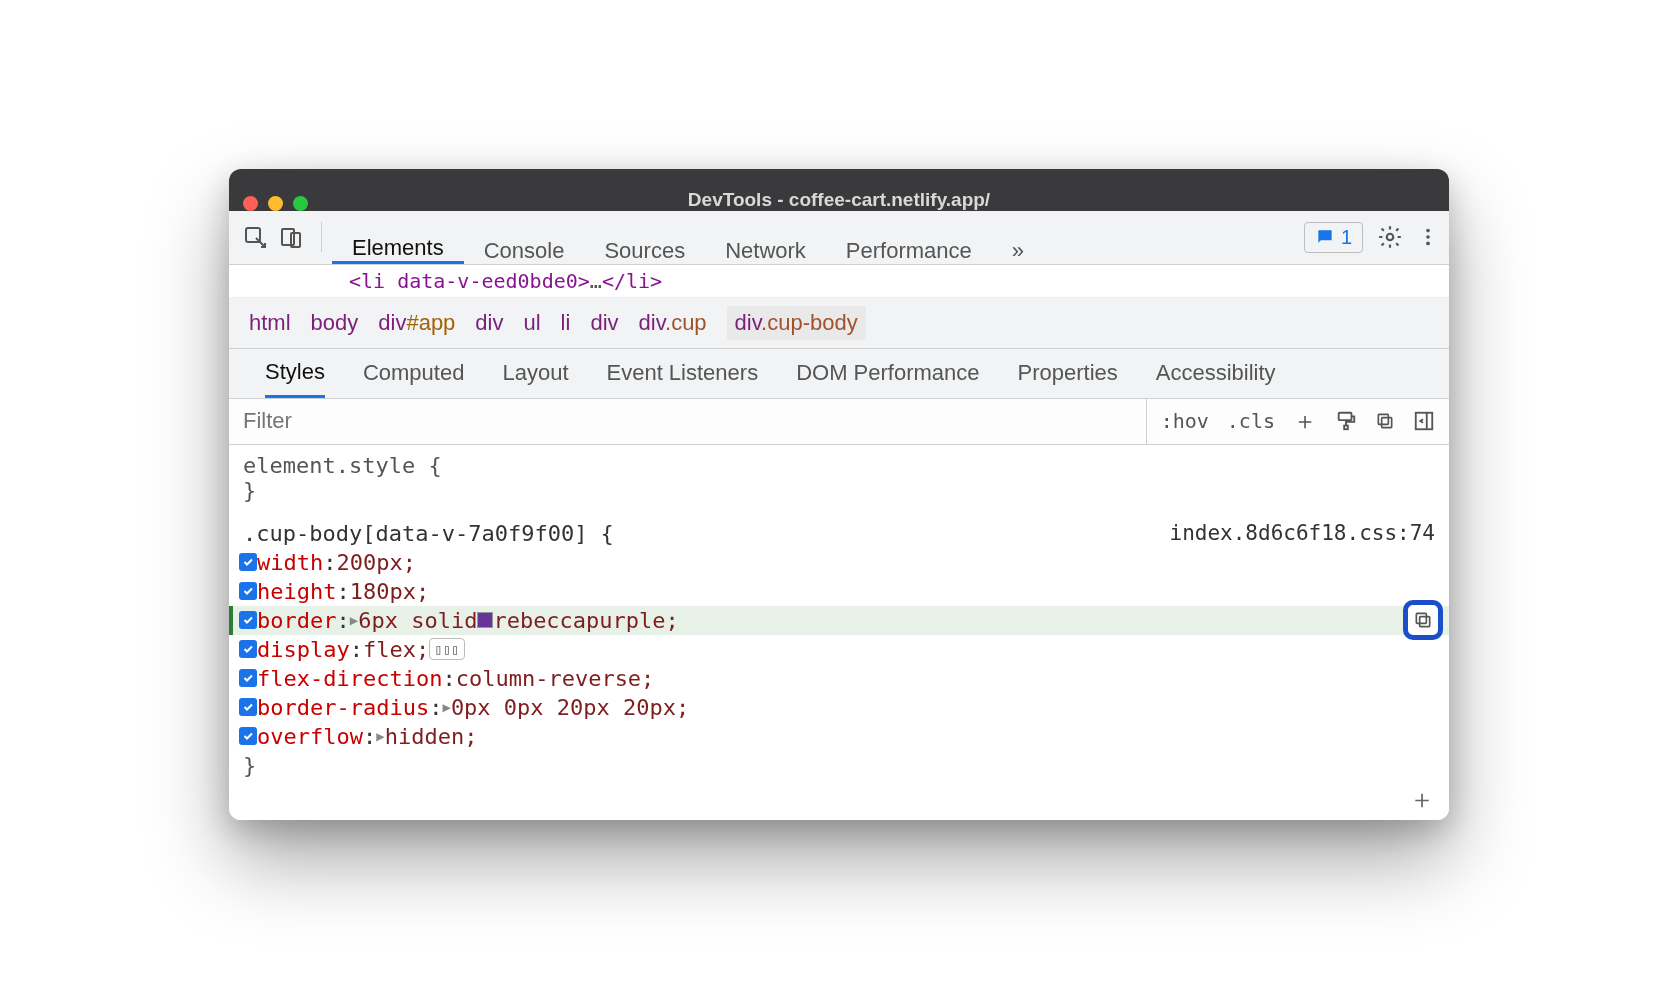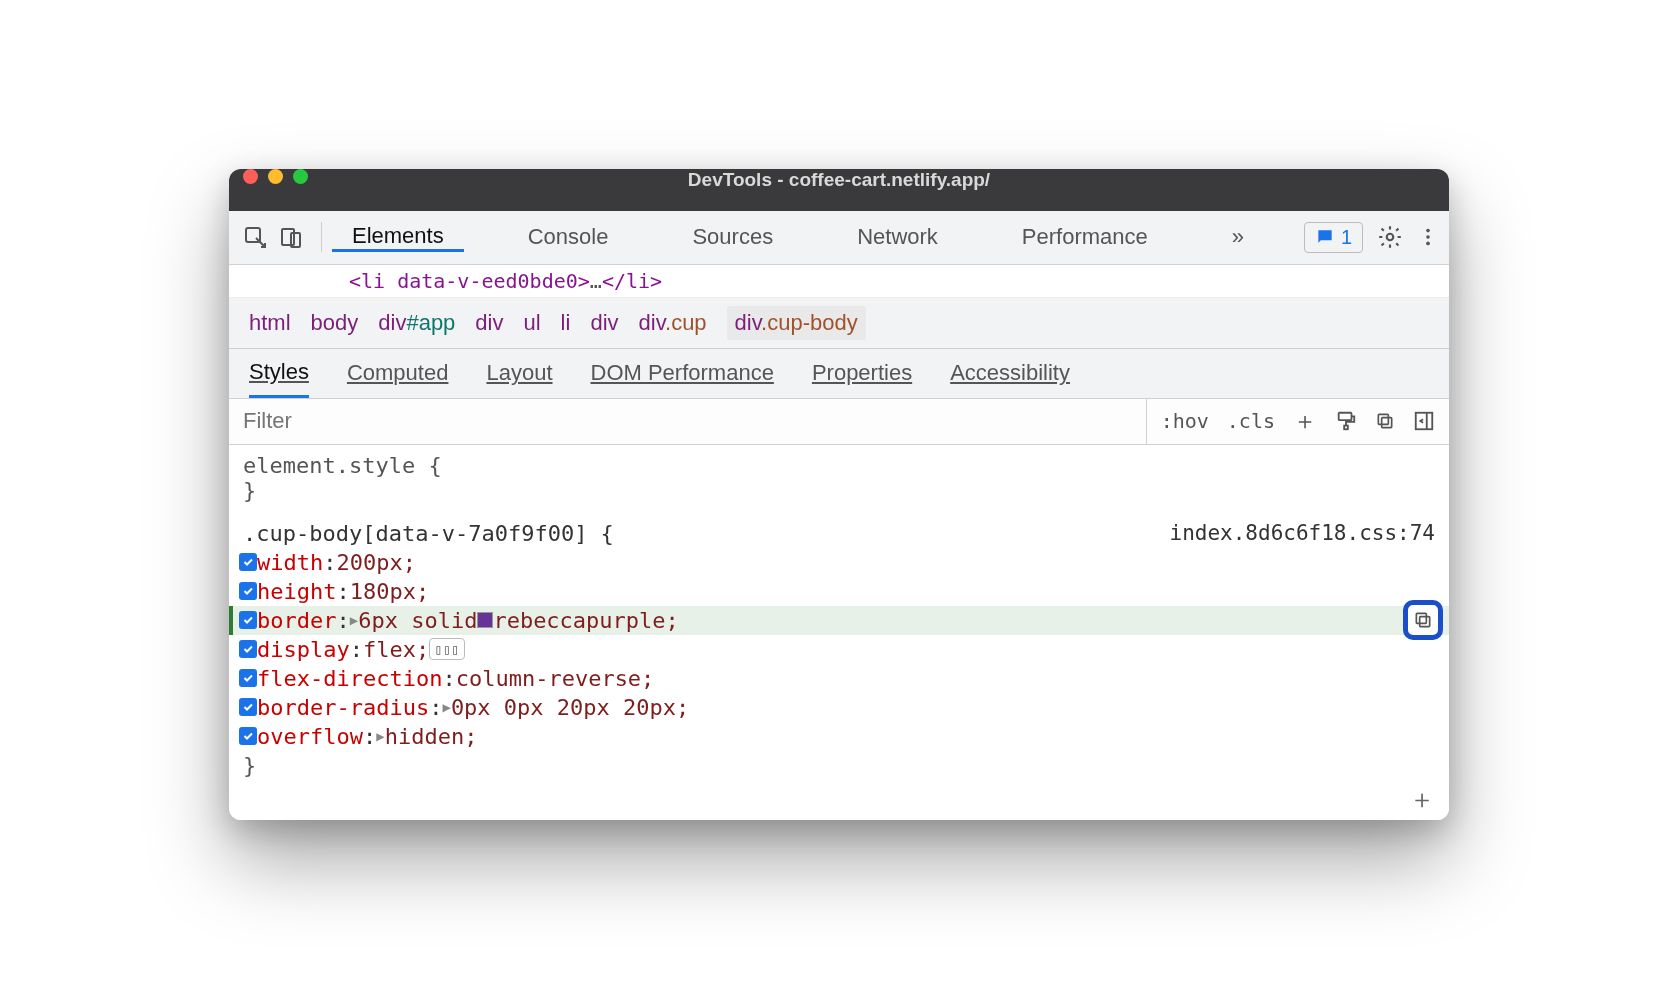--- a/index.html
+++ b/index.html
@@ -15,21 +15,21 @@
     width: 1220px;
     border-radius: 12px;
     box-shadow: 0 40px 80px rgba(0,0,0,0.35), 0 10px 30px rgba(0,0,0,0.2);
     overflow: hidden;
     background: #fff;
   }
   .titlebar {
     background: #3a3a3c;
     height: 42px;
     display: flex;
-    align-items: flex-start;
+    align-items: flex-end;
     padding: 0 14px;
     position: relative;
   }
   .traffic { display: flex; gap: 10px; }
   .dot { width: 15px; height: 15px; border-radius: 50%; }
   .red { background: #ff5f57; }
   .yellow { background: #febc2e; }
   .green { background: #28c840; }
   .title {
     position: absolute; left: 0; right: 0; text-align: center;
@@ -39,21 +39,21 @@
   .toolbar {
     display: flex; align-items: center; height: 54px;
     border-bottom: 1px solid #d0d0d0; background: #f1f3f4;
     padding: 0 10px;
   }
   .tool-icon {
     width: 32px; height: 32px; display:flex; align-items:center; justify-content:center;
     margin-right: 4px;
   }
   .vsep { width:1px; height:30px; background:#cfcfcf; margin:0 10px; }
-  .tabs { display:flex; align-items:center; flex:1; height:100%;gap:44px; }
+  .tabs { display:flex; align-items:flex-end; flex:1; height:100%; }
   .tab {
     padding: 0 20px; display:flex; align-items:center; font-size:22px; color:#555;
     cursor:pointer;
   }
   .tab.active { color:#111; border-bottom:3px solid #1a73e8; font-weight:500; }
   .toolbar-right { display:flex; align-items:center; gap:14px; margin-left:auto; }
   .badge {
     border:1px solid #bdbdbd; border-radius:4px; padding:3px 10px;
     display:flex; align-items:center; gap:6px; color:#1a73e8; font-size:20px;
   }
@@ -63,26 +63,26 @@
     color:#881391; font-size:20px; padding:4px 4px 4px 120px; background:#fff;
     border-bottom:1px solid #eee;
   }
   .dom-summary .tag { color:#881391; }
   .breadcrumbs {
     display:flex; align-items:center; gap:20px; padding:8px 20px;
     border-bottom:1px solid #d0d0d0; background:#f1f3f4;
     font-size:22px; color:#7b1f7a;
   }
   .crumb { cursor:pointer; }
-  .crumb .id { color:#0f766e; }
+  .crumb .id { color:#a16207; }
   .crumb.current { background:#e9e9e9; padding:4px 8px; border-radius:2px; }
   .subtabs {
-    display:flex; align-items:flex-end; gap:38px; padding:0 20px;
+    display:flex; align-items:flex-end; gap:38px; padding:0 36px;
     border-bottom:1px solid #d0d0d0; background:#f1f3f4;
-    height:50px; font-size:22px; color:#555;text-decoration:underline;
+    height:50px; font-size:22px; color:#555;
   }
   .subtab { cursor:pointer; height:100%; display:flex; align-items:center; }
   .subtab.active { color:#111; border-bottom:3px solid #1a73e8; }
   .filterbar {
     display:flex; align-items:center; border-bottom:1px solid #d0d0d0;
     background:#fdfdfd; height:46px;
   }
   .filterbar input {
     flex:1; border:none; outline:none; font-size:22px; padding:0 14px;
     background:transparent; color:#333;
@@ -203,20 +203,21 @@
     <span class="crumb">li</span>
     <span class="crumb">div</span>
     <span class="crumb"><span>div</span><span style="color:#a0522d">.cup</span></span>
     <span class="crumb current"><span>div</span><span style="color:#a0522d">.cup-body</span></span>
   </div>
 
   <div class="subtabs">
     <span class="subtab active">Styles</span>
     <span class="subtab">Computed</span>
     <span class="subtab">Layout</span>
+    <span class="subtab">Event Listeners</span>
     <span class="subtab">DOM Performance</span>
     <span class="subtab">Properties</span>
     <span class="subtab">Accessibility</span>
   </div>
 
   <div class="filterbar">
     <input placeholder="Filter" style="">
     <div class="fgroup">
       <span>:hov</span>
       <span>.cls</span>

